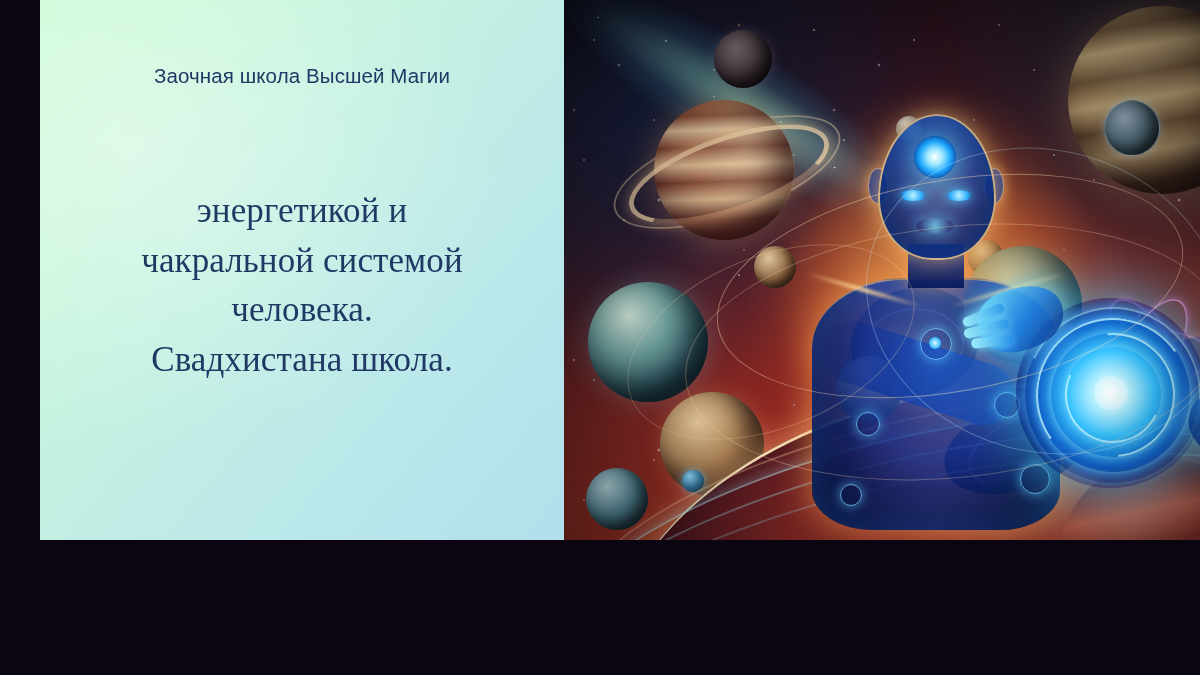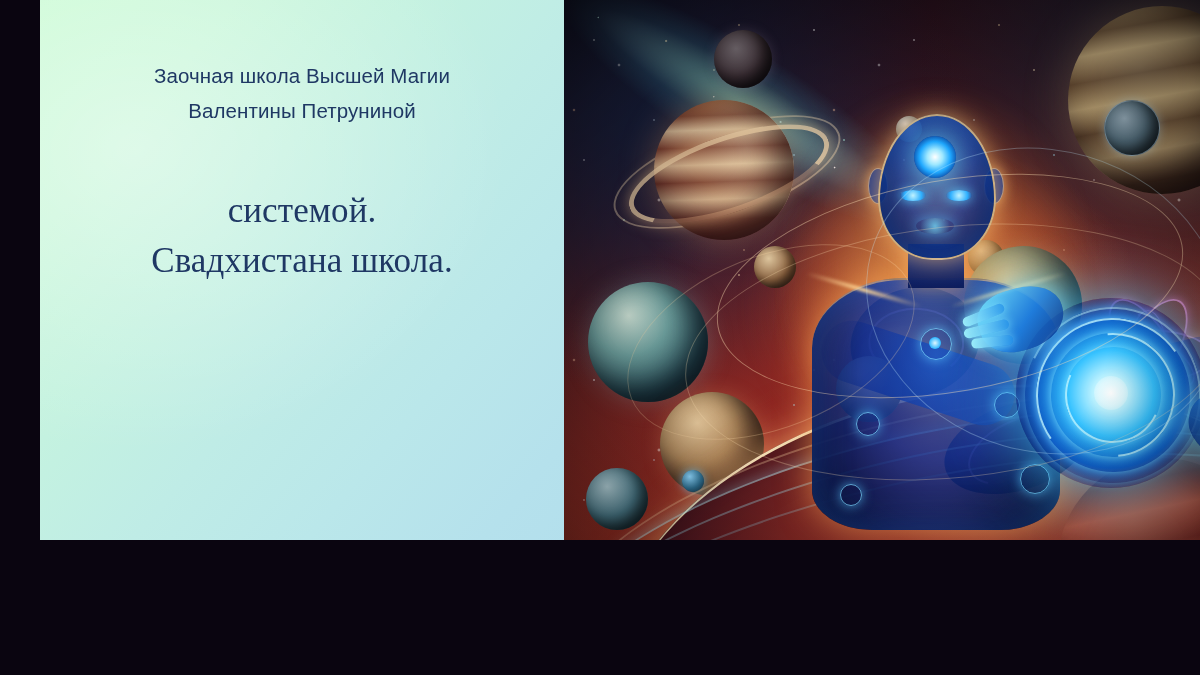--- a/index.html
+++ b/index.html
@@ -484,25 +484,26 @@
 </head>
 <body>
 
 <div id="slide">
 
   <div id="text-panel">
     <div id="panel-sheen"></div>
 
     <div id="school-name">
       <div>Заочная школа Высшей Магии</div>
-      <div>Валентины Петруниной</div>
     </div>
 
     <div id="slide-title">
-      <div>системой.</div>
+      <div>энергетикой и</div>
+      <div>чакральной системой</div>
+      <div>человека.</div>
       <div>Свадхистана школа.</div>
     </div>
   </div>
 
   <div id="artwork">
 
     <div class="layer" id="stars-a"></div>
     <div id="galaxy-band"></div>
     <div id="galaxy-band-stars"></div>
     <div class="layer" id="stars-b"></div>

